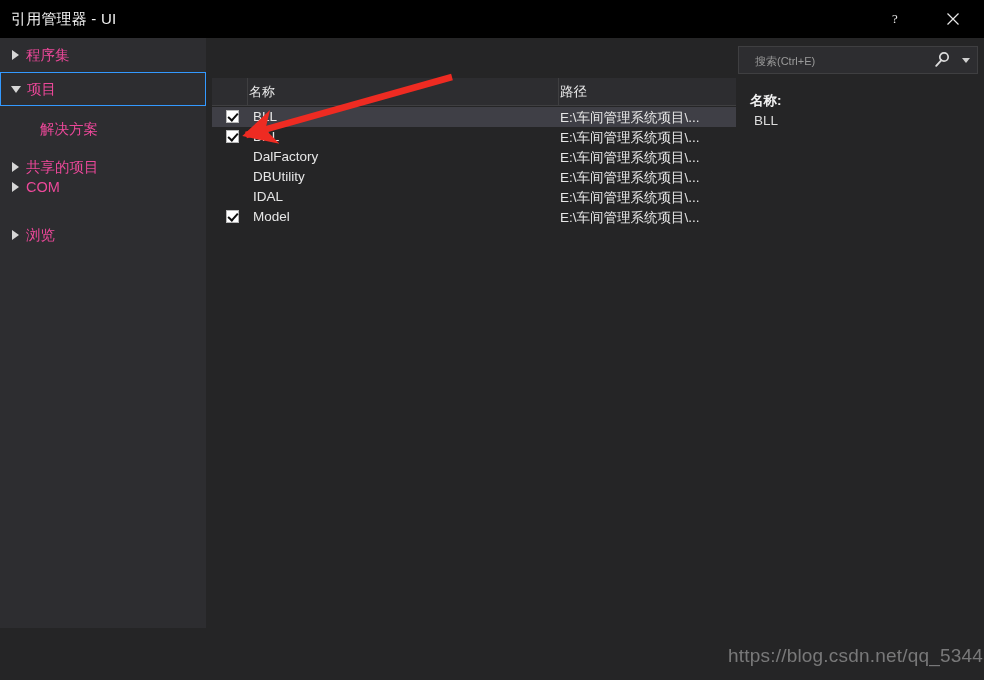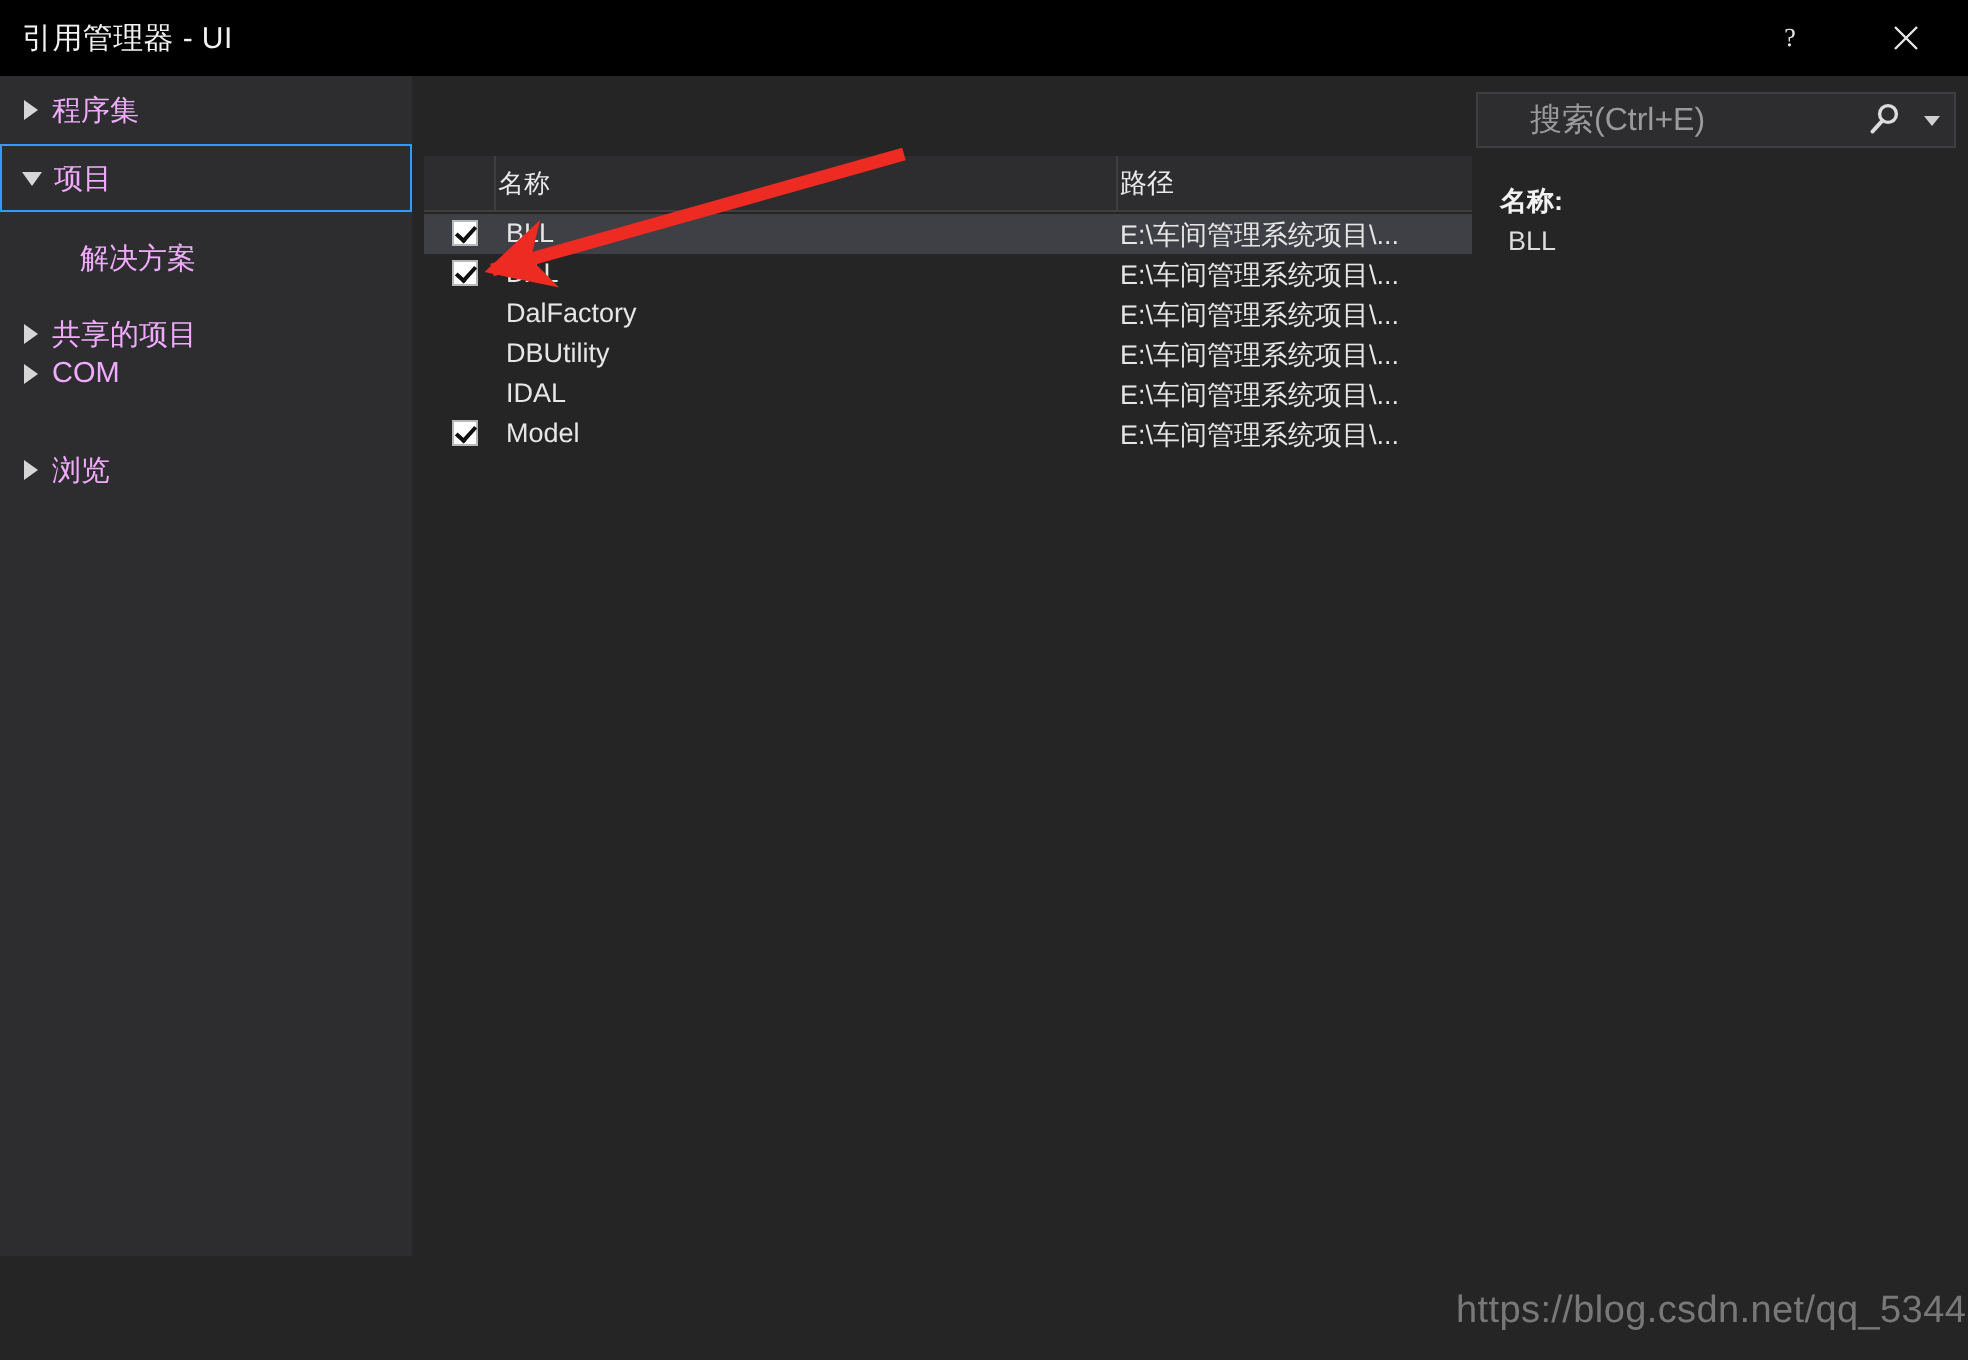--- a/index.html
+++ b/index.html
@@ -61,21 +61,21 @@
     width: 206px; height: 590px;
     background: #2d2d30;
   }
   .nav-item {
     position: absolute;
     left: 0;
     width: 206px; height: 34px;
     display: flex;
     align-items: center;
     box-sizing: border-box;
-    color: #f0abfc;
+    color: #ec4899;
     font-size: 14.5px;
     cursor: default;
     white-space: nowrap;
   }
   .nav-item .tw {
     width: 26px;
     min-width: 26px;
     display: flex;
     align-items: center;
     justify-content: center;
@@ -190,27 +190,27 @@
   .searchbox {
     position: absolute;
     left: 738px; top: 46px;
     width: 240px; height: 28px;
     background: #2d2d30;
     border: 1px solid #3f3f41;
     box-sizing: border-box;
   }
   .searchbox input {
     position: absolute;
-    left: 24px; top: 4px;
+    left: 14px; top: 4px;
     width: 190px; height: 18px;
     background: transparent;
     border: none;
     outline: none;
     color: #cfcfcf;
-    font-size: 16px;
+    font-size: 11px;
     font-family: "Liberation Sans", "DejaVu Sans", sans-serif;
   }
   .searchbox input::placeholder { color: #9a9a9a; opacity: 1; }
   .search-icon {
     position: absolute;
     right: 26px; top: 4px;
     width: 18px; height: 18px;
   }
   .search-caret {
     position: absolute;

